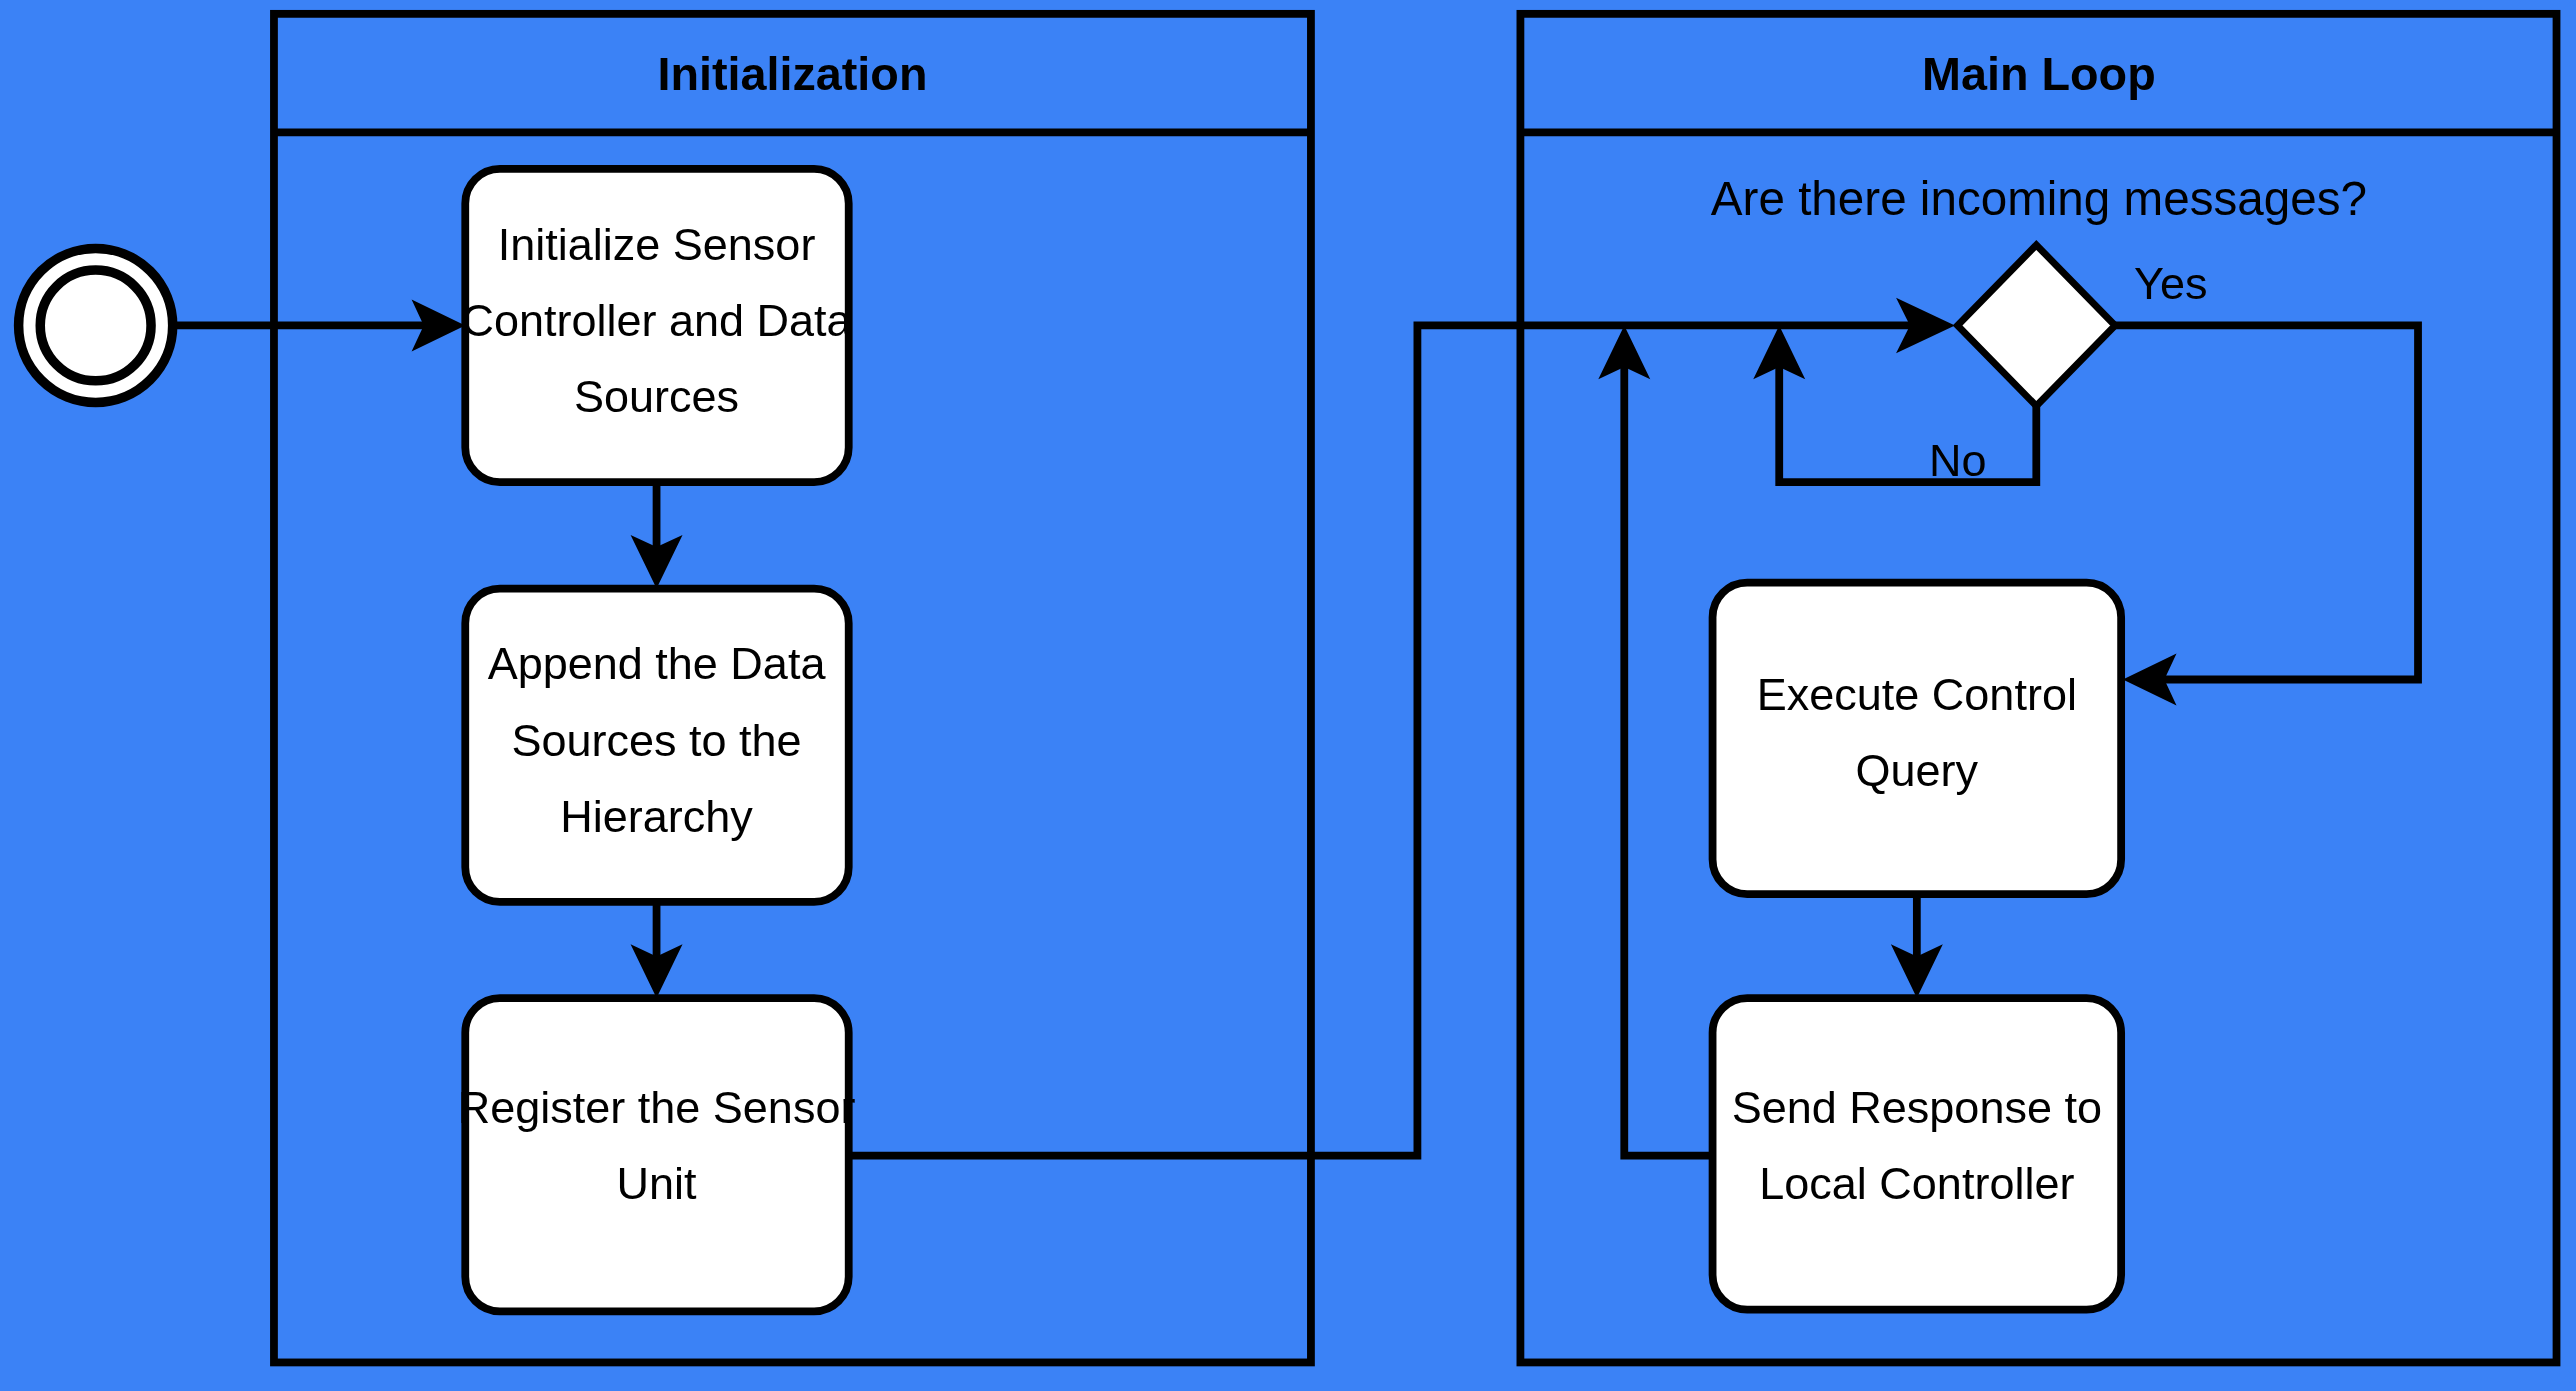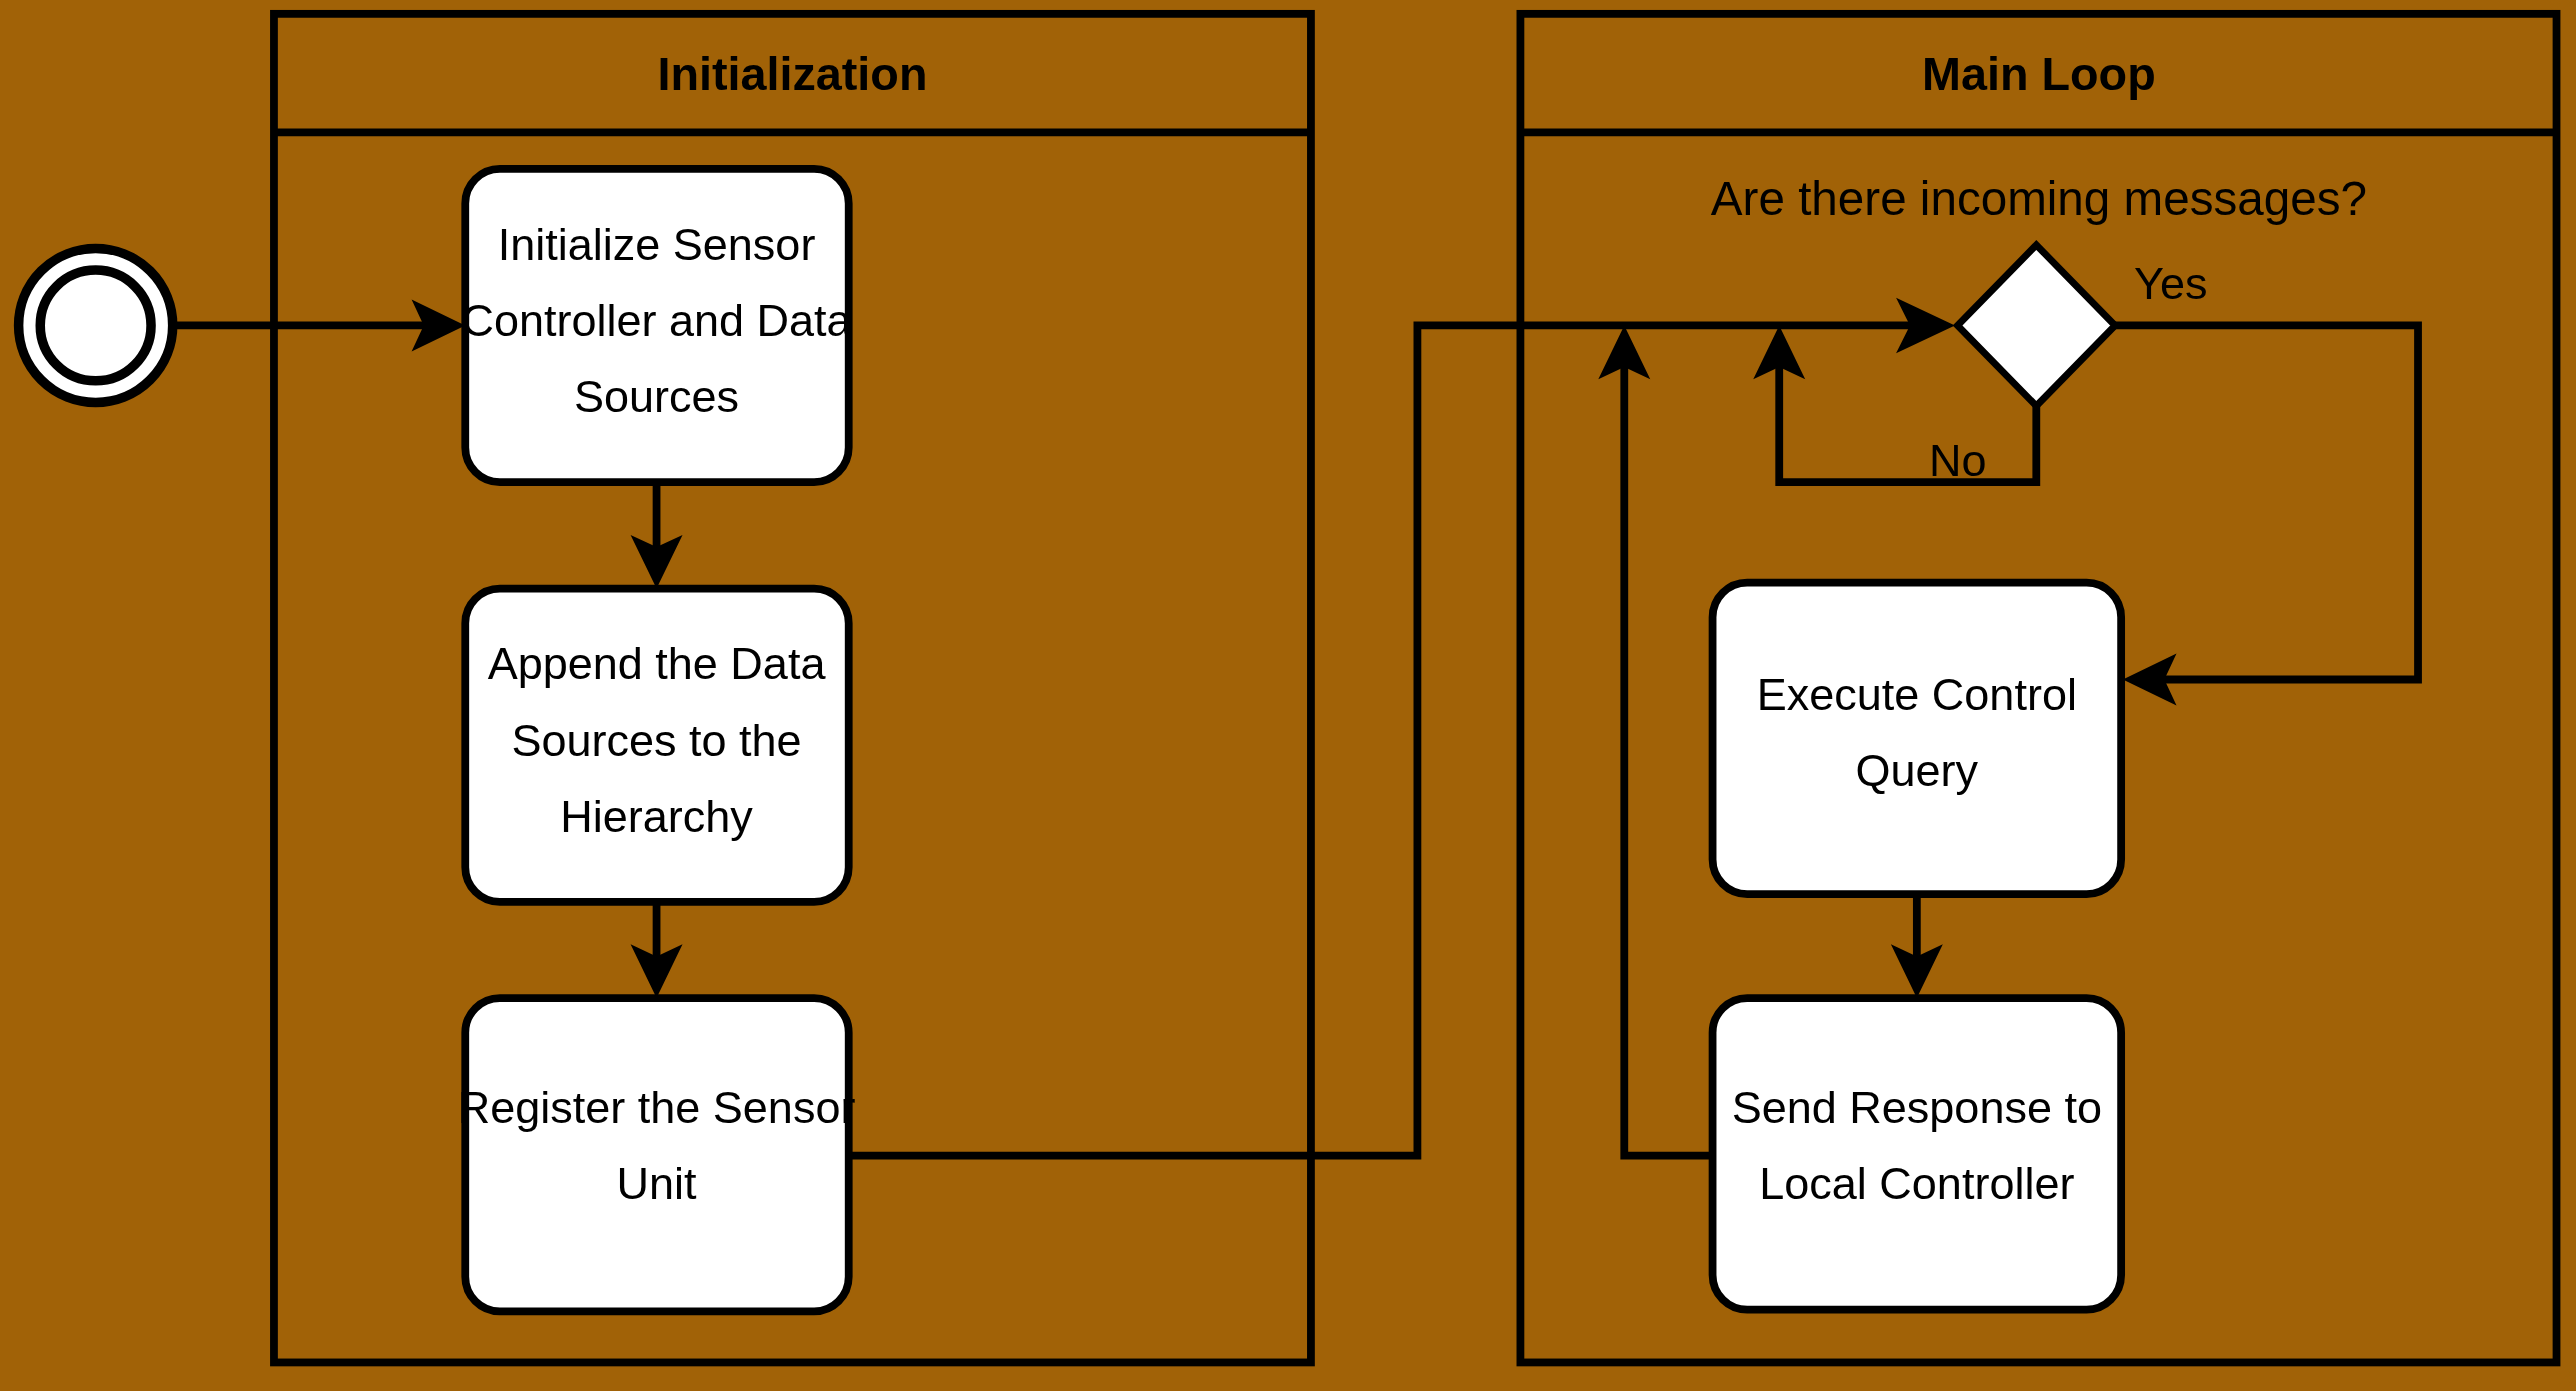--- a/index.html
+++ b/index.html
@@ -4,21 +4,21 @@
 <style>
   html, body {
     margin: 0;
     padding: 0;
     background: #ffffff;
   }
   #diagram-root {
     position: relative;
     width: 2576px;
     height: 1391px;
-    background: #a16207;
+    background: #3b82f6;
     font-family: "Liberation Sans", sans-serif;
     overflow: hidden;
   }
   svg#activity-diagram {
     display: block;
     width: 2576px;
     height: 1391px;
   }
   .frame-border {
     fill: none;

